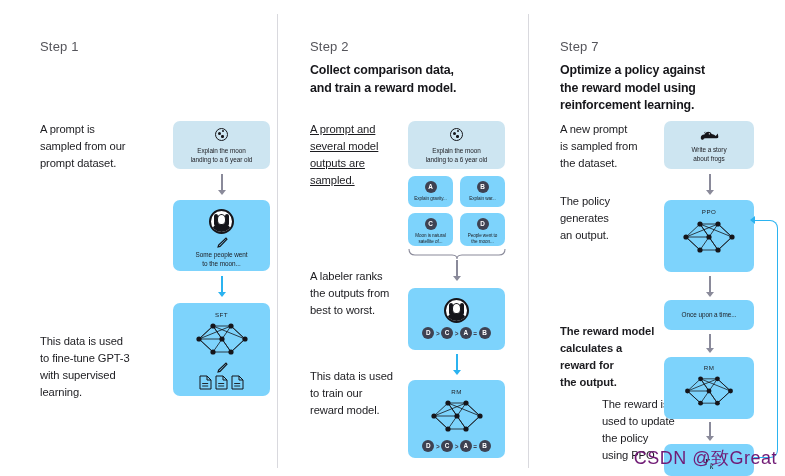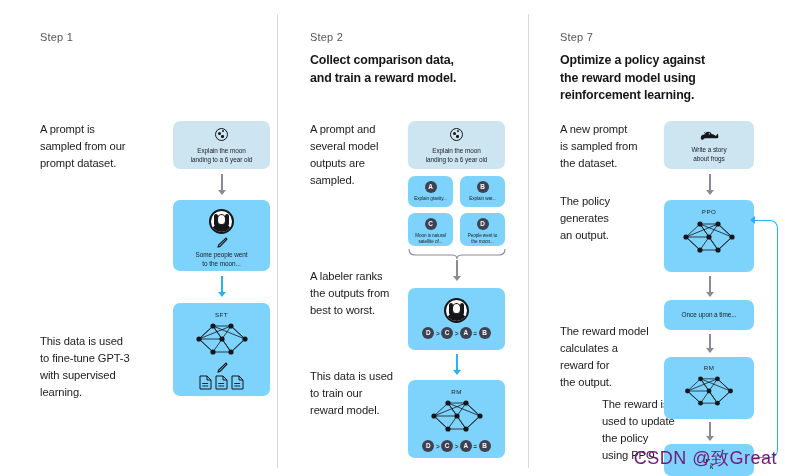--- a/index.html
+++ b/index.html
@@ -41,24 +41,24 @@
     position: absolute;
     top: 14px;
     bottom: 8px;
     width: 1px;
     background: #d9d9de;
   }
   .div-1 { left: 277px; }
   .div-2 { left: 528px; }
 
   .step-label {
-    font-size: 11px;
+    font-size: 13px;
     color: #55555b;
     letter-spacing: .2px;
-    margin: 4px 0 9px 0;
+    margin: 12px 0 9px 0;
     line-height: 1;
   }
   .step-title {
     font-size: 12.4px;
     font-weight: bold;
     line-height: 1.42;
     letter-spacing: -0.15px;
     margin: 0;
     color: #16161a;
     white-space: pre-line;
@@ -346,21 +346,21 @@
             </svg>
         </div>
       </div>
     </div>
 
     <div class="column col-2">
       <div class="step-label">Step 2</div>
       <div class="step-title">Collect comparison data,
 and train a reward model.</div>
 
-      <div class="caption" style="left:32px; top:93px; width:120px;">A prompt and
+      <div class="caption" style="left:32px; top:93px; width:120px;text-decoration:underline;">A prompt and
 several model
 outputs are
 sampled.</div>
       <div class="caption" style="left:32px; top:240px; width:125px;">A labeler ranks
 the outputs from
 best to worst.</div>
       <div class="caption" style="left:32px; top:340px; width:125px;">This data is used
 to train our
 reward model.</div>
 
@@ -462,21 +462,21 @@
       <div class="step-title">Optimize a policy against
 the reward model using
 reinforcement learning.</div>
 
       <div class="caption" style="left:30px; top:93px; width:120px;">A new prompt
 is sampled from
 the dataset.</div>
       <div class="caption" style="left:30px; top:165px; width:120px;">The policy
 generates
 an output.</div>
-      <div class="caption" style="left:30px; top:295px; width:125px;">The reward model
+      <div class="caption" style="left:30px; top:295px; width:125px;font-weight:bold;">The reward model
 calculates a
 reward for
 the output.</div>
       <div class="caption" style="left:36px; top:368px; width:120px;margin-left:36px;">The reward is
 used to update
 the policy
 using PPO.</div>
 
       <div class="card blue" style="left:134px; top:93px; width:90px; height:48px; padding-top:7px;">
         <svg class="frog" viewBox="0 0 24 14">

